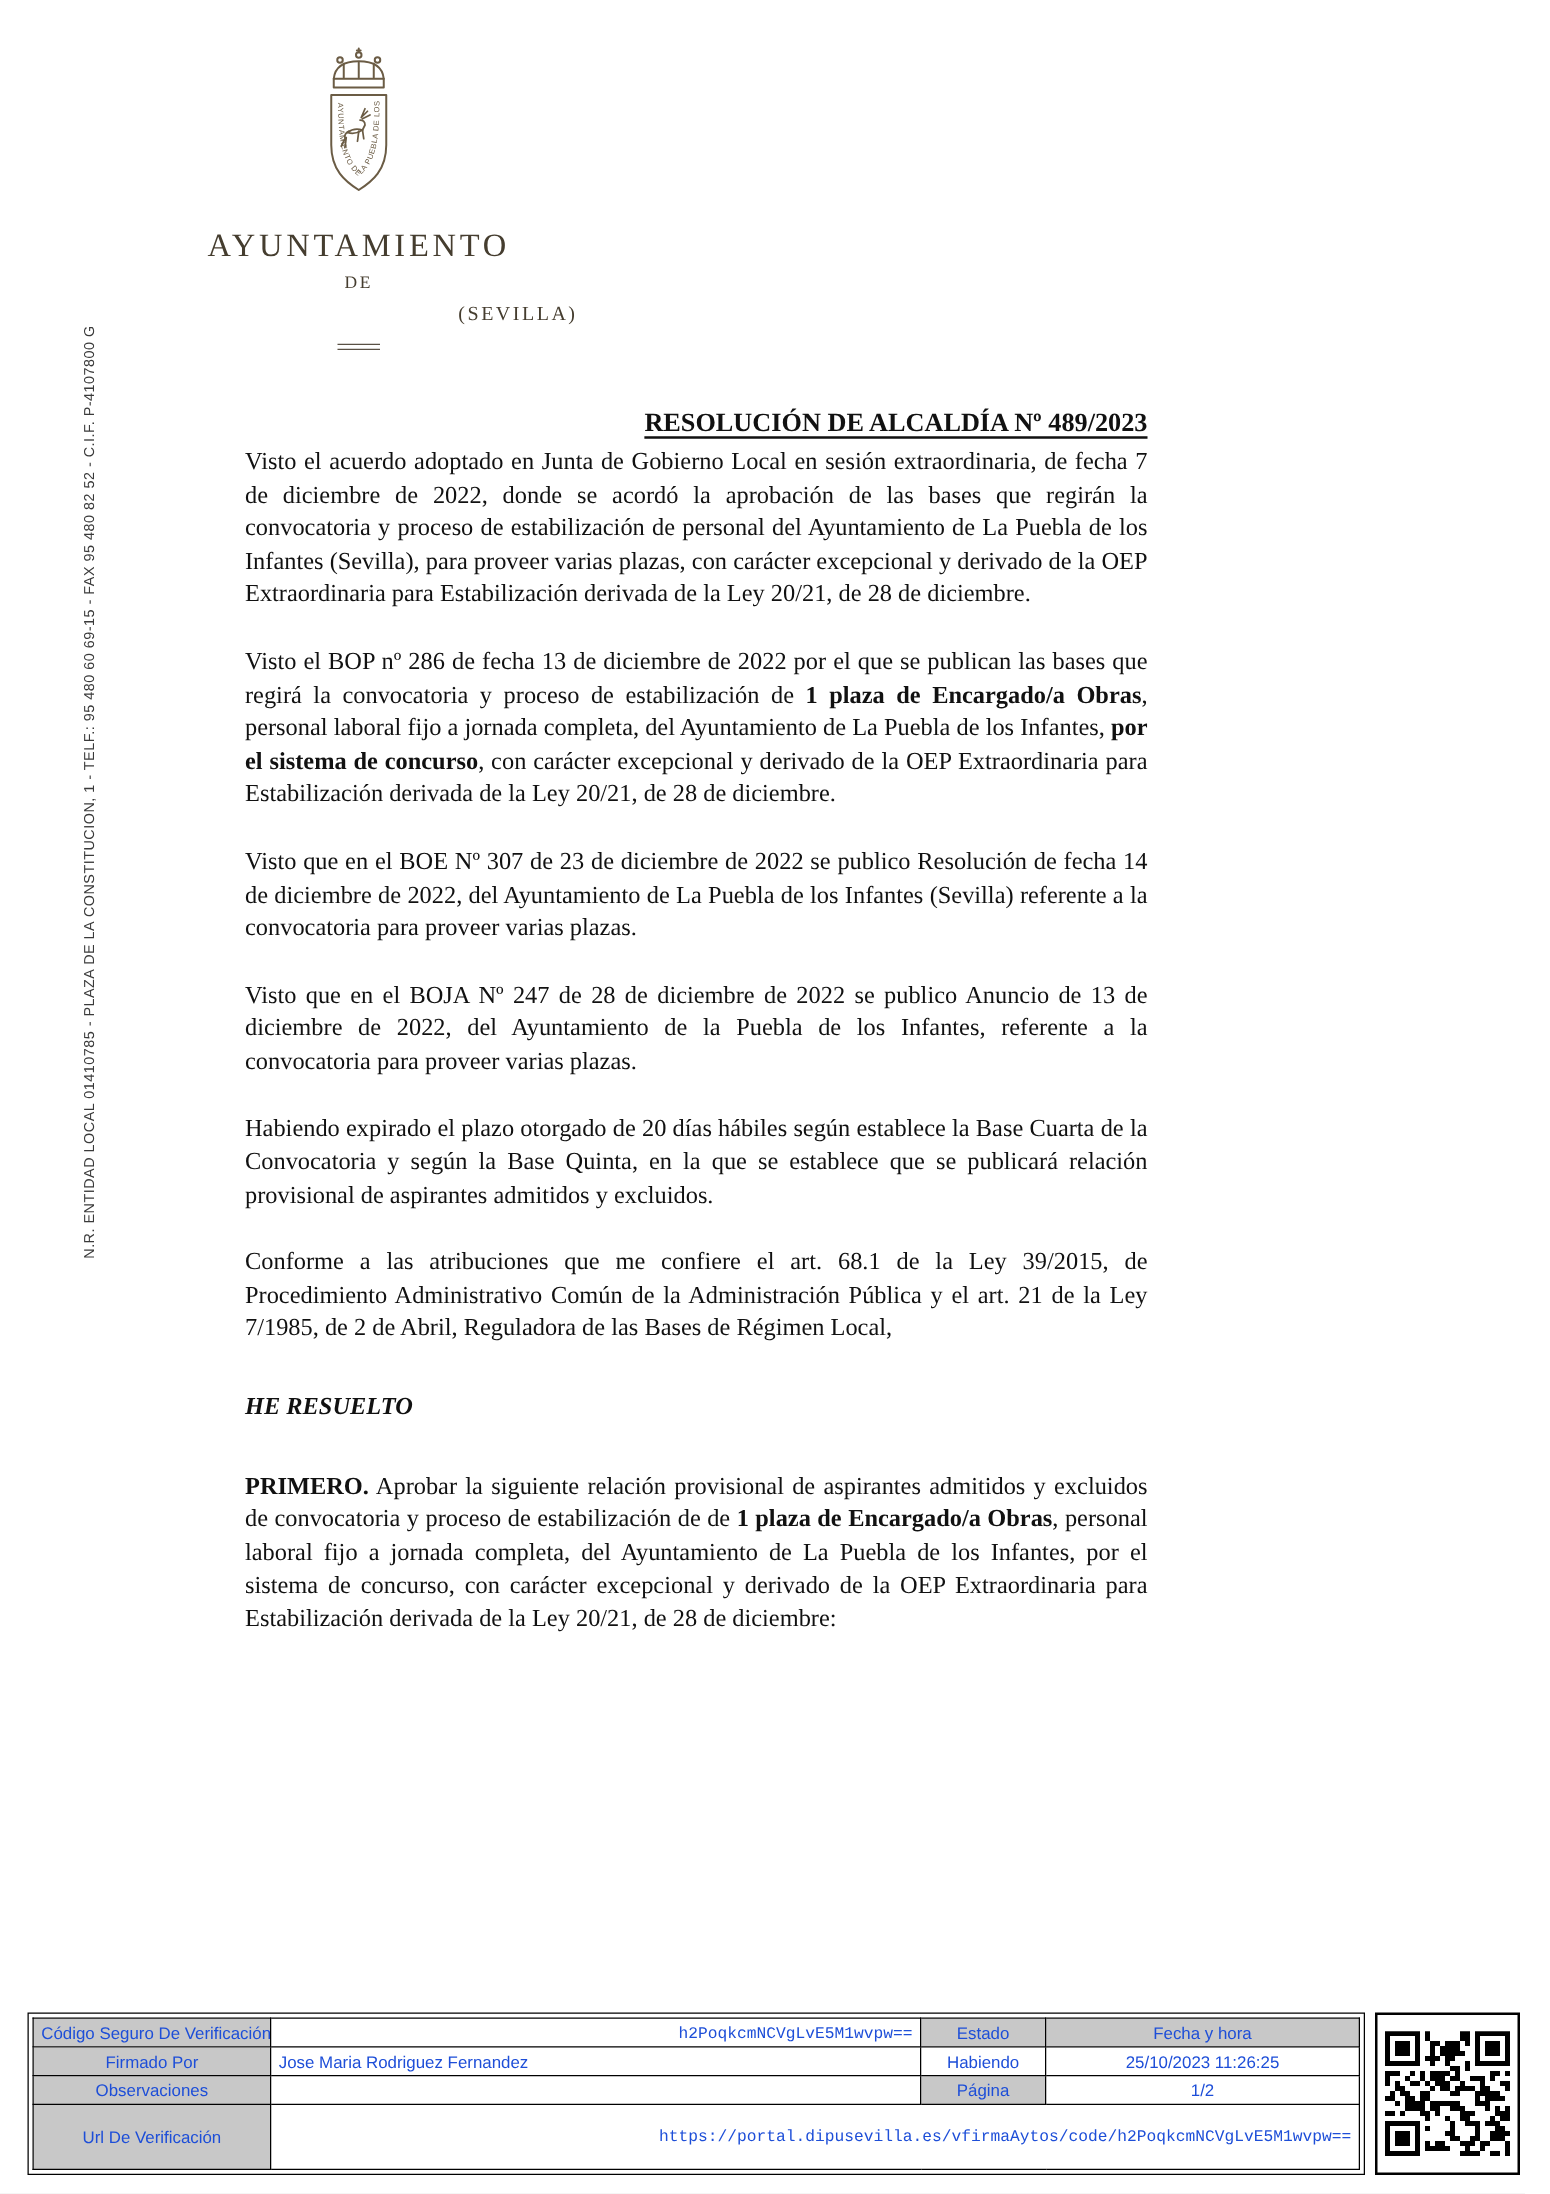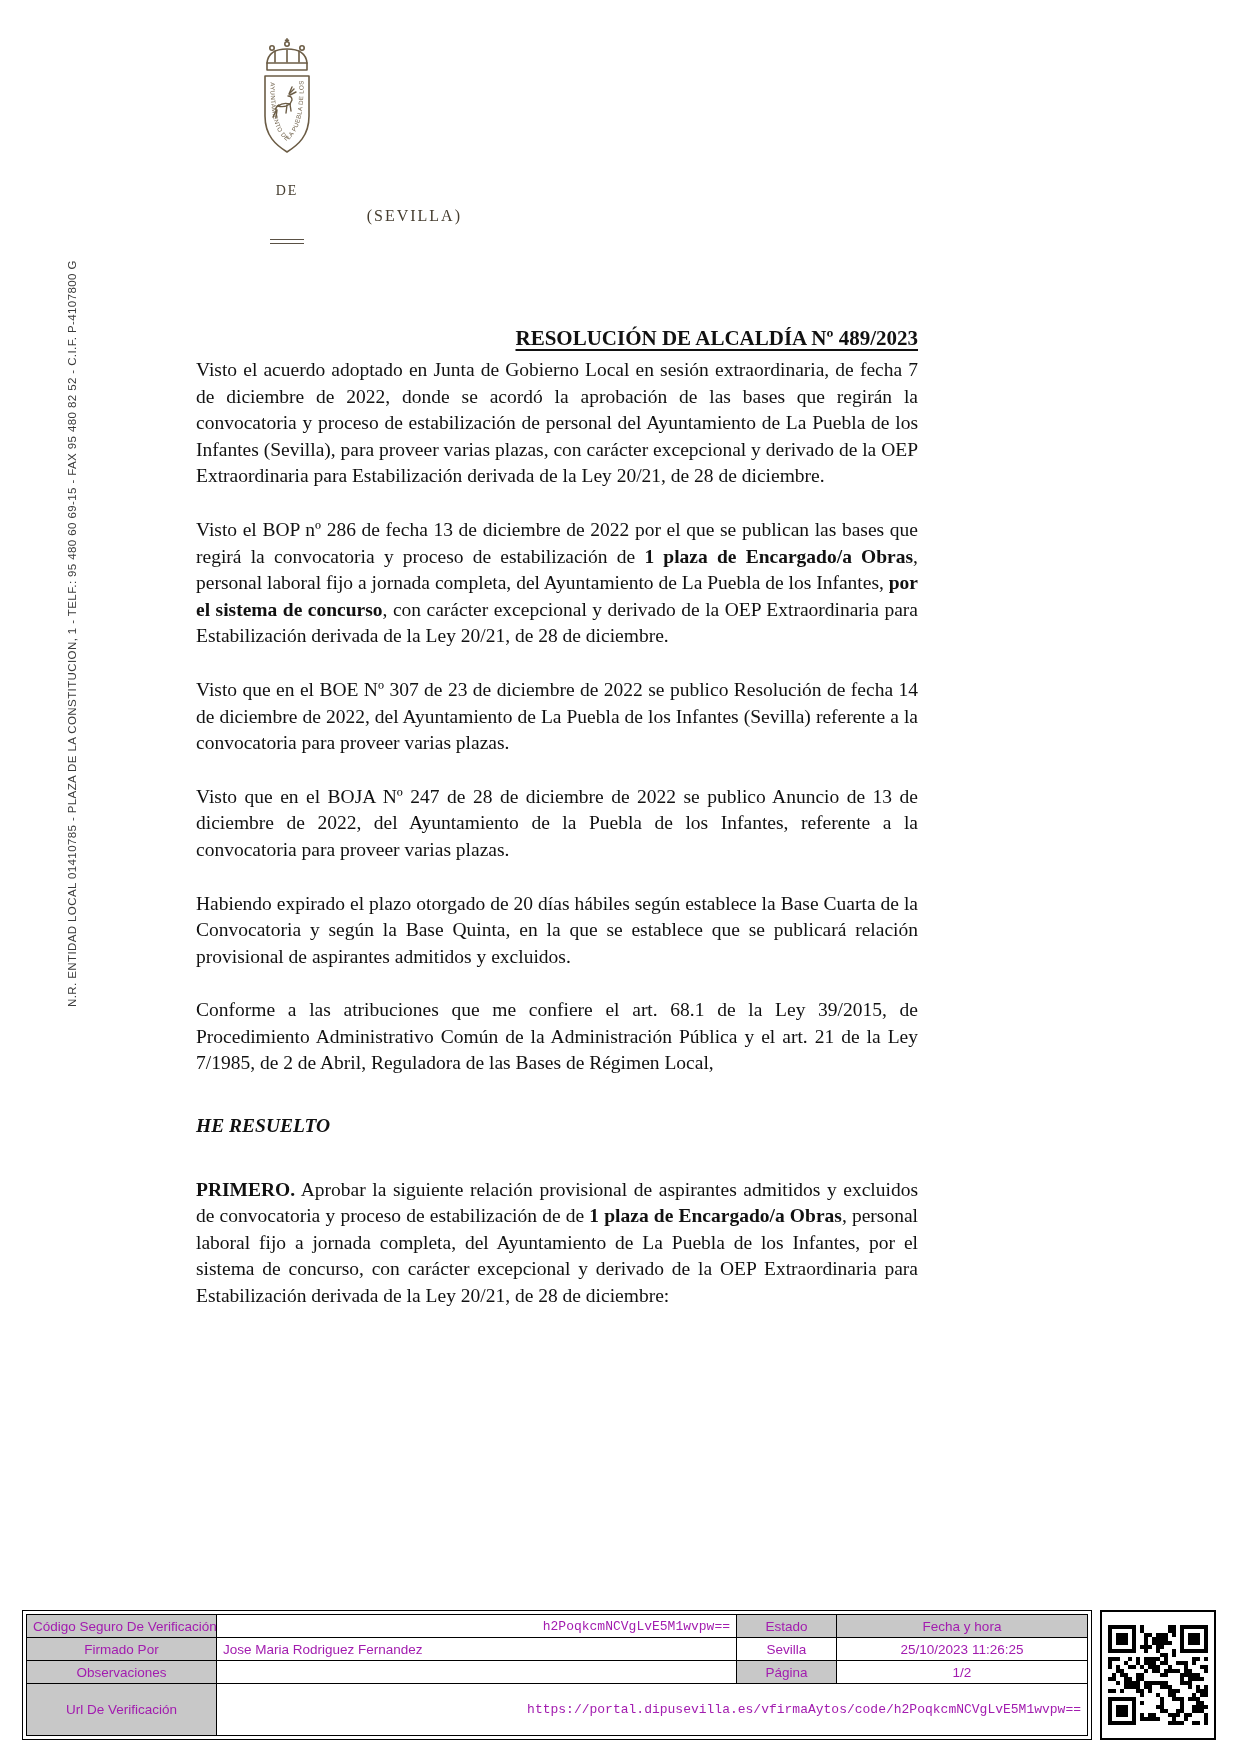--- a/index.html
+++ b/index.html
@@ -31,21 +31,21 @@
   }
   .doc-body{position:absolute;left:196px;top:357px;width:722px;}
   .doc-body p{font-size:19.5px;line-height:26.6px;text-align:justify;margin:0 0 27px 0;}
   .heading-center{font-size:20px;font-weight:bold;text-align:left;margin:36px 0 37px 0 !important;font-style:italic;}
   
   .footer-box{
     position:absolute;left:22px;top:1610px;width:1070px;height:130px;
     border:1px solid #000;padding:3px;box-sizing:border-box;background:#fff;
   }
   table.sig{width:100%;height:100%;border-collapse:collapse;table-layout:fixed;
-    font-family:"Liberation Sans", sans-serif;font-size:13.5px;color:#a21caf;}
+    font-family:"Liberation Sans", sans-serif;font-size:13.5px;color:#1d4ed8;}
   table.sig td{border:1px solid #000;padding:0 6px;vertical-align:middle;overflow:hidden;white-space:nowrap;}
   td.lbl{background:#c8c8c8;text-align:center;}
   td.white-c{text-align:center;}
   td.mono{font-family:"Liberation Mono", monospace;font-size:13px;text-align:right;}
   tr.r{height:23px;}
   .qr-box{
     position:absolute;left:1100px;top:1610px;width:116px;height:130px;
     border:2px solid #000;box-sizing:border-box;background:#fff;
     display:flex;align-items:center;justify-content:center;
   }
@@ -78,20 +78,21 @@
         </g>
       </g>
 
       <defs>
         <path id="ringPath" d="M33.5 44 C33 80 38 96 50 105 C62 96 67 80 66.5 44"></path>
       </defs>
       <text font-family="Liberation Sans, sans-serif" font-size="6.1" fill="#6b5c45" letter-spacing="0.4">
         <textPath href="#ringPath" startOffset="2">AYUNTAMIENTO DE LA PUEBLA DE LOS INFANTES</textPath>
       </text>
     </svg>
+    <div class="org-name">AYUNTAMIENTO</div>
     <div class="org-de">DE</div>
     <div class="org-prov">(SEVILLA)</div>
     <div class="lh-divider"></div>
   </div>
 
   <div class="side-text">N.R. ENTIDAD LOCAL 01410785 - PLAZA DE LA CONSTITUCION, 1 - TELF.: 95 480 60 69-15 - FAX 95 480 82 52 - C.I.F. P-4107800 G</div>
 
   <div class="doc-title">RESOLUCIÓN DE ALCALDÍA Nº 489/2023</div>
 
   <div class="doc-body">
@@ -116,21 +117,21 @@
       <tbody>
           <tr class="r">
         <td class="lbl">Código Seguro De Verificación</td>
         <td class="mono">h2PoqkcmNCVgLvE5M1wvpw==</td>
         <td class="lbl">Estado</td>
         <td class="lbl">Fecha y hora</td>
       </tr>
       <tr class="r">
         <td class="lbl">Firmado Por</td>
         <td>Jose Maria Rodriguez Fernandez</td>
-        <td class="white-c">Sevilla</td>
+        <td class="white-c">Habiendo</td>
         <td class="white-c">25/10/2023 11:26:25</td>
       </tr>
       <tr class="r">
         <td class="lbl">Observaciones</td>
         <td></td>
         <td class="lbl">Página</td>
         <td class="white-c">1/2</td>
       </tr>
       <tr>
         <td class="lbl">Url De Verificación</td>

